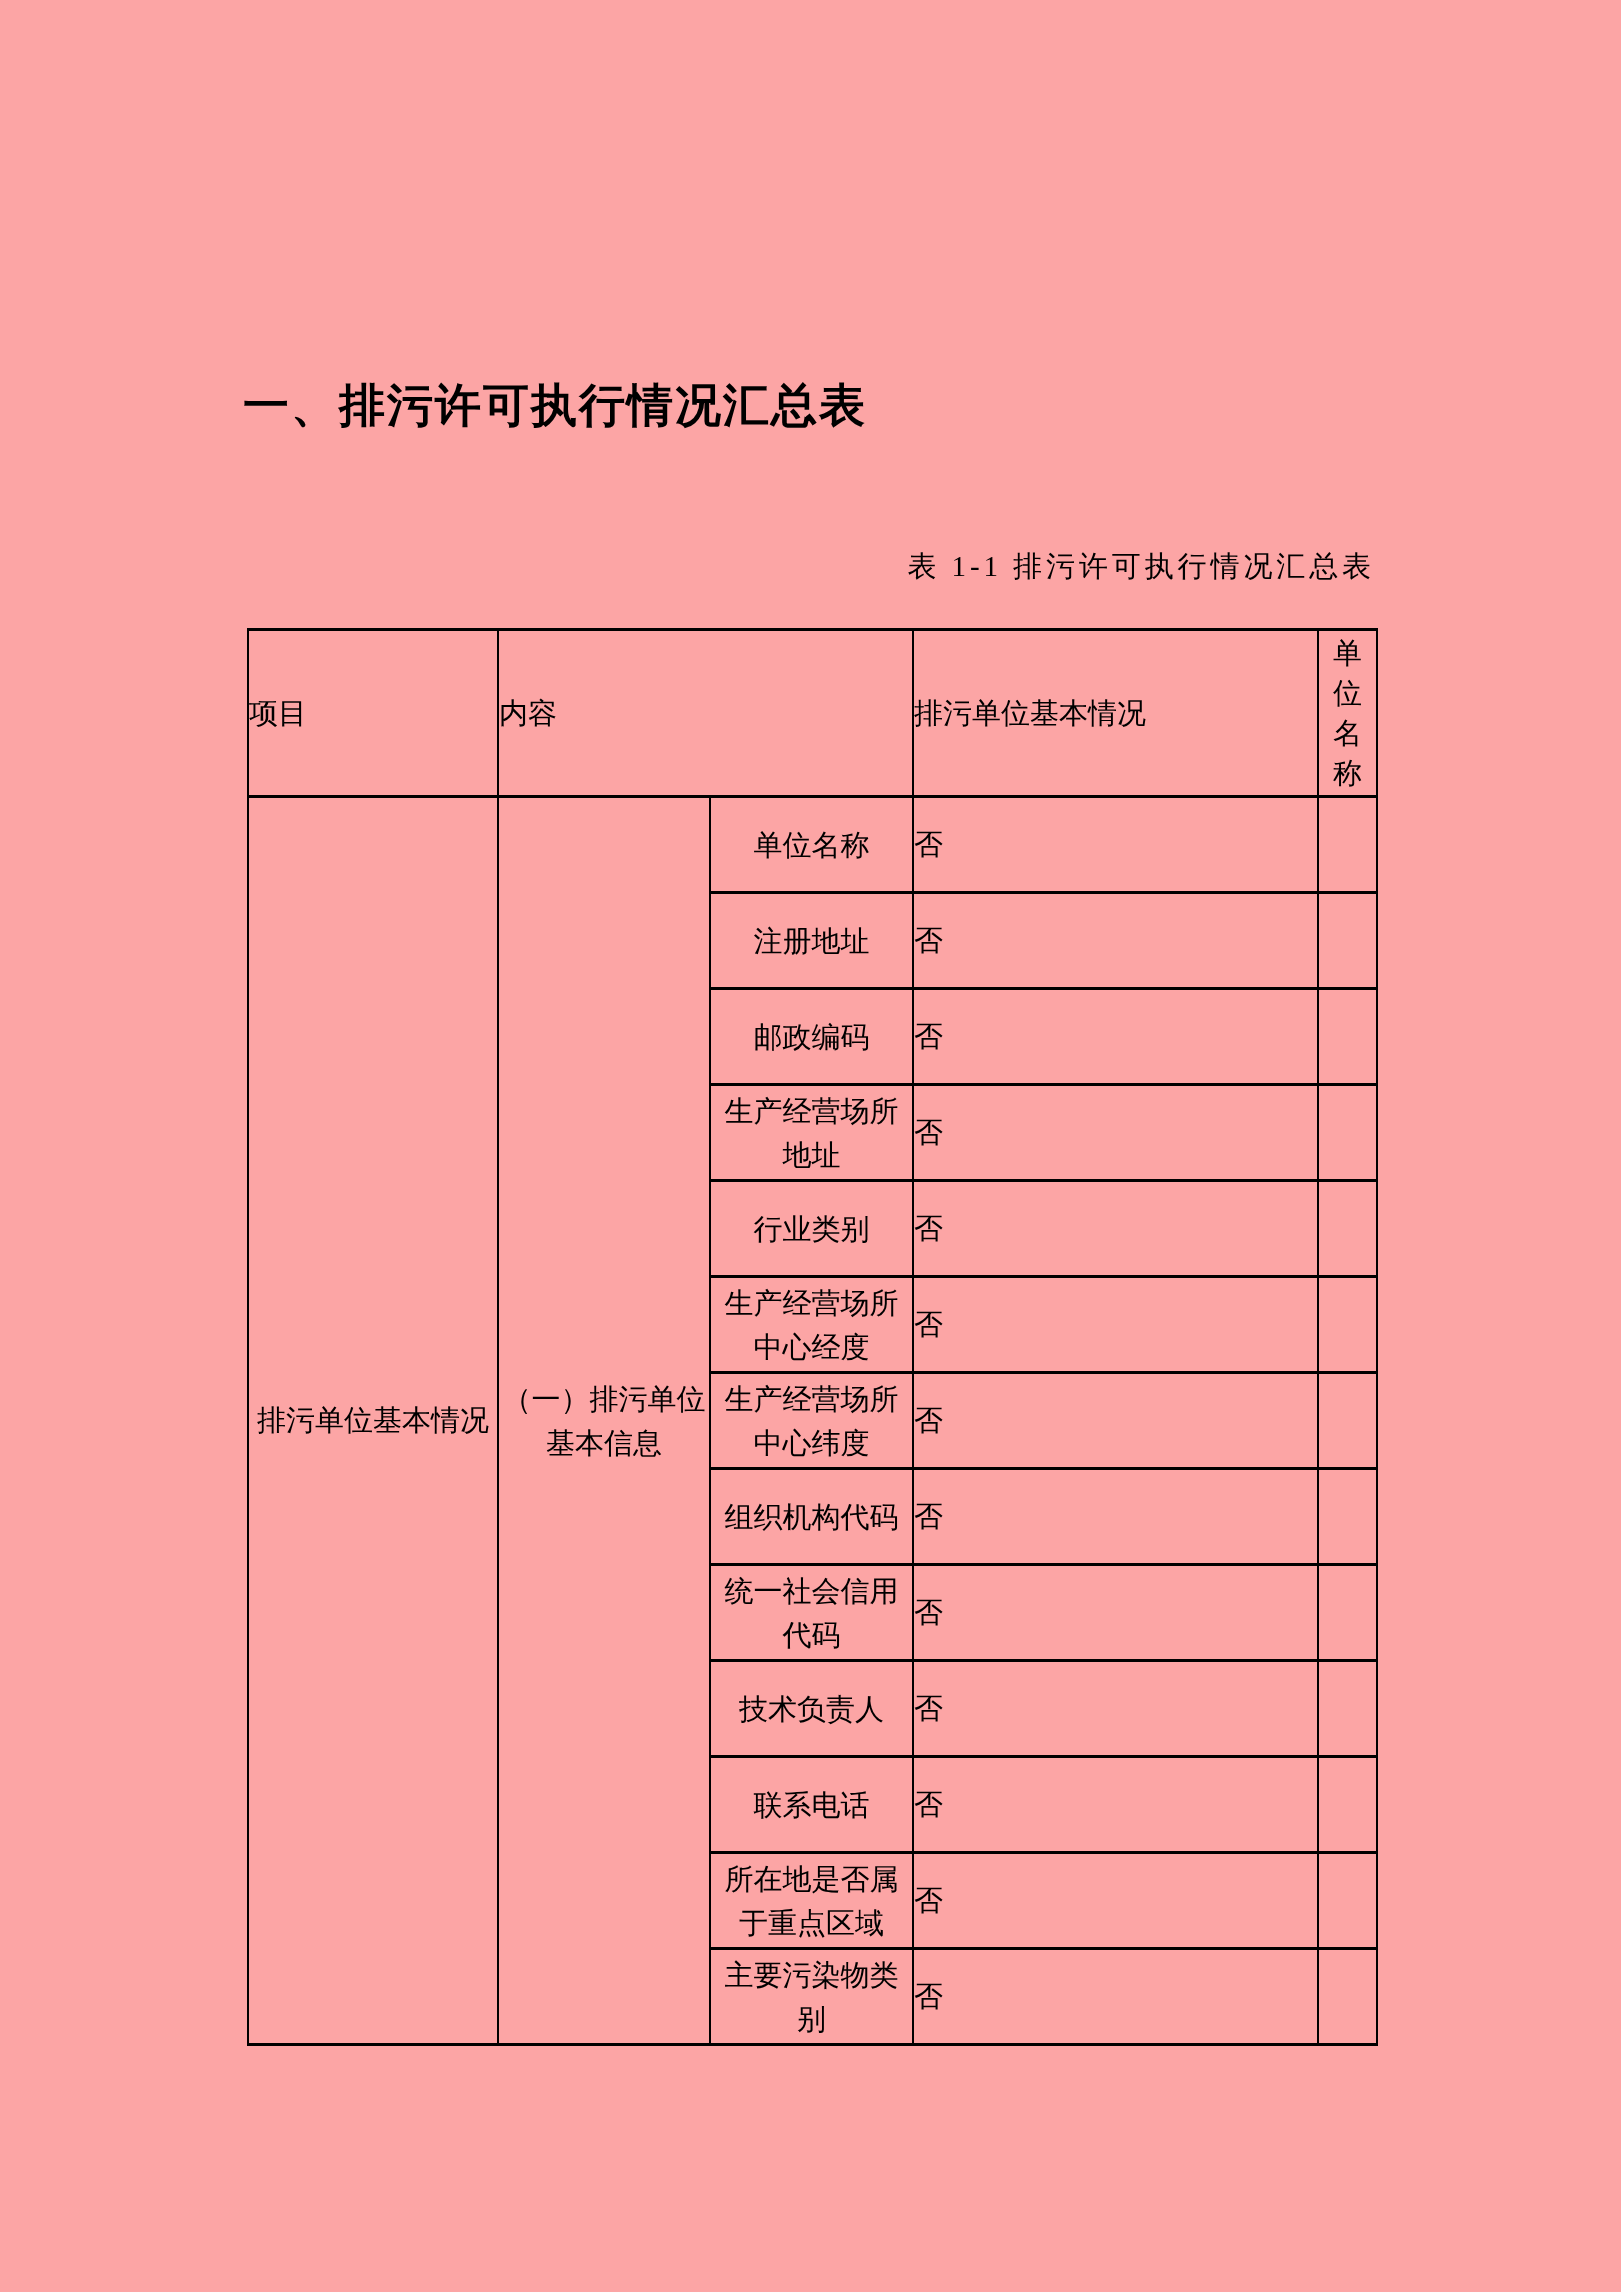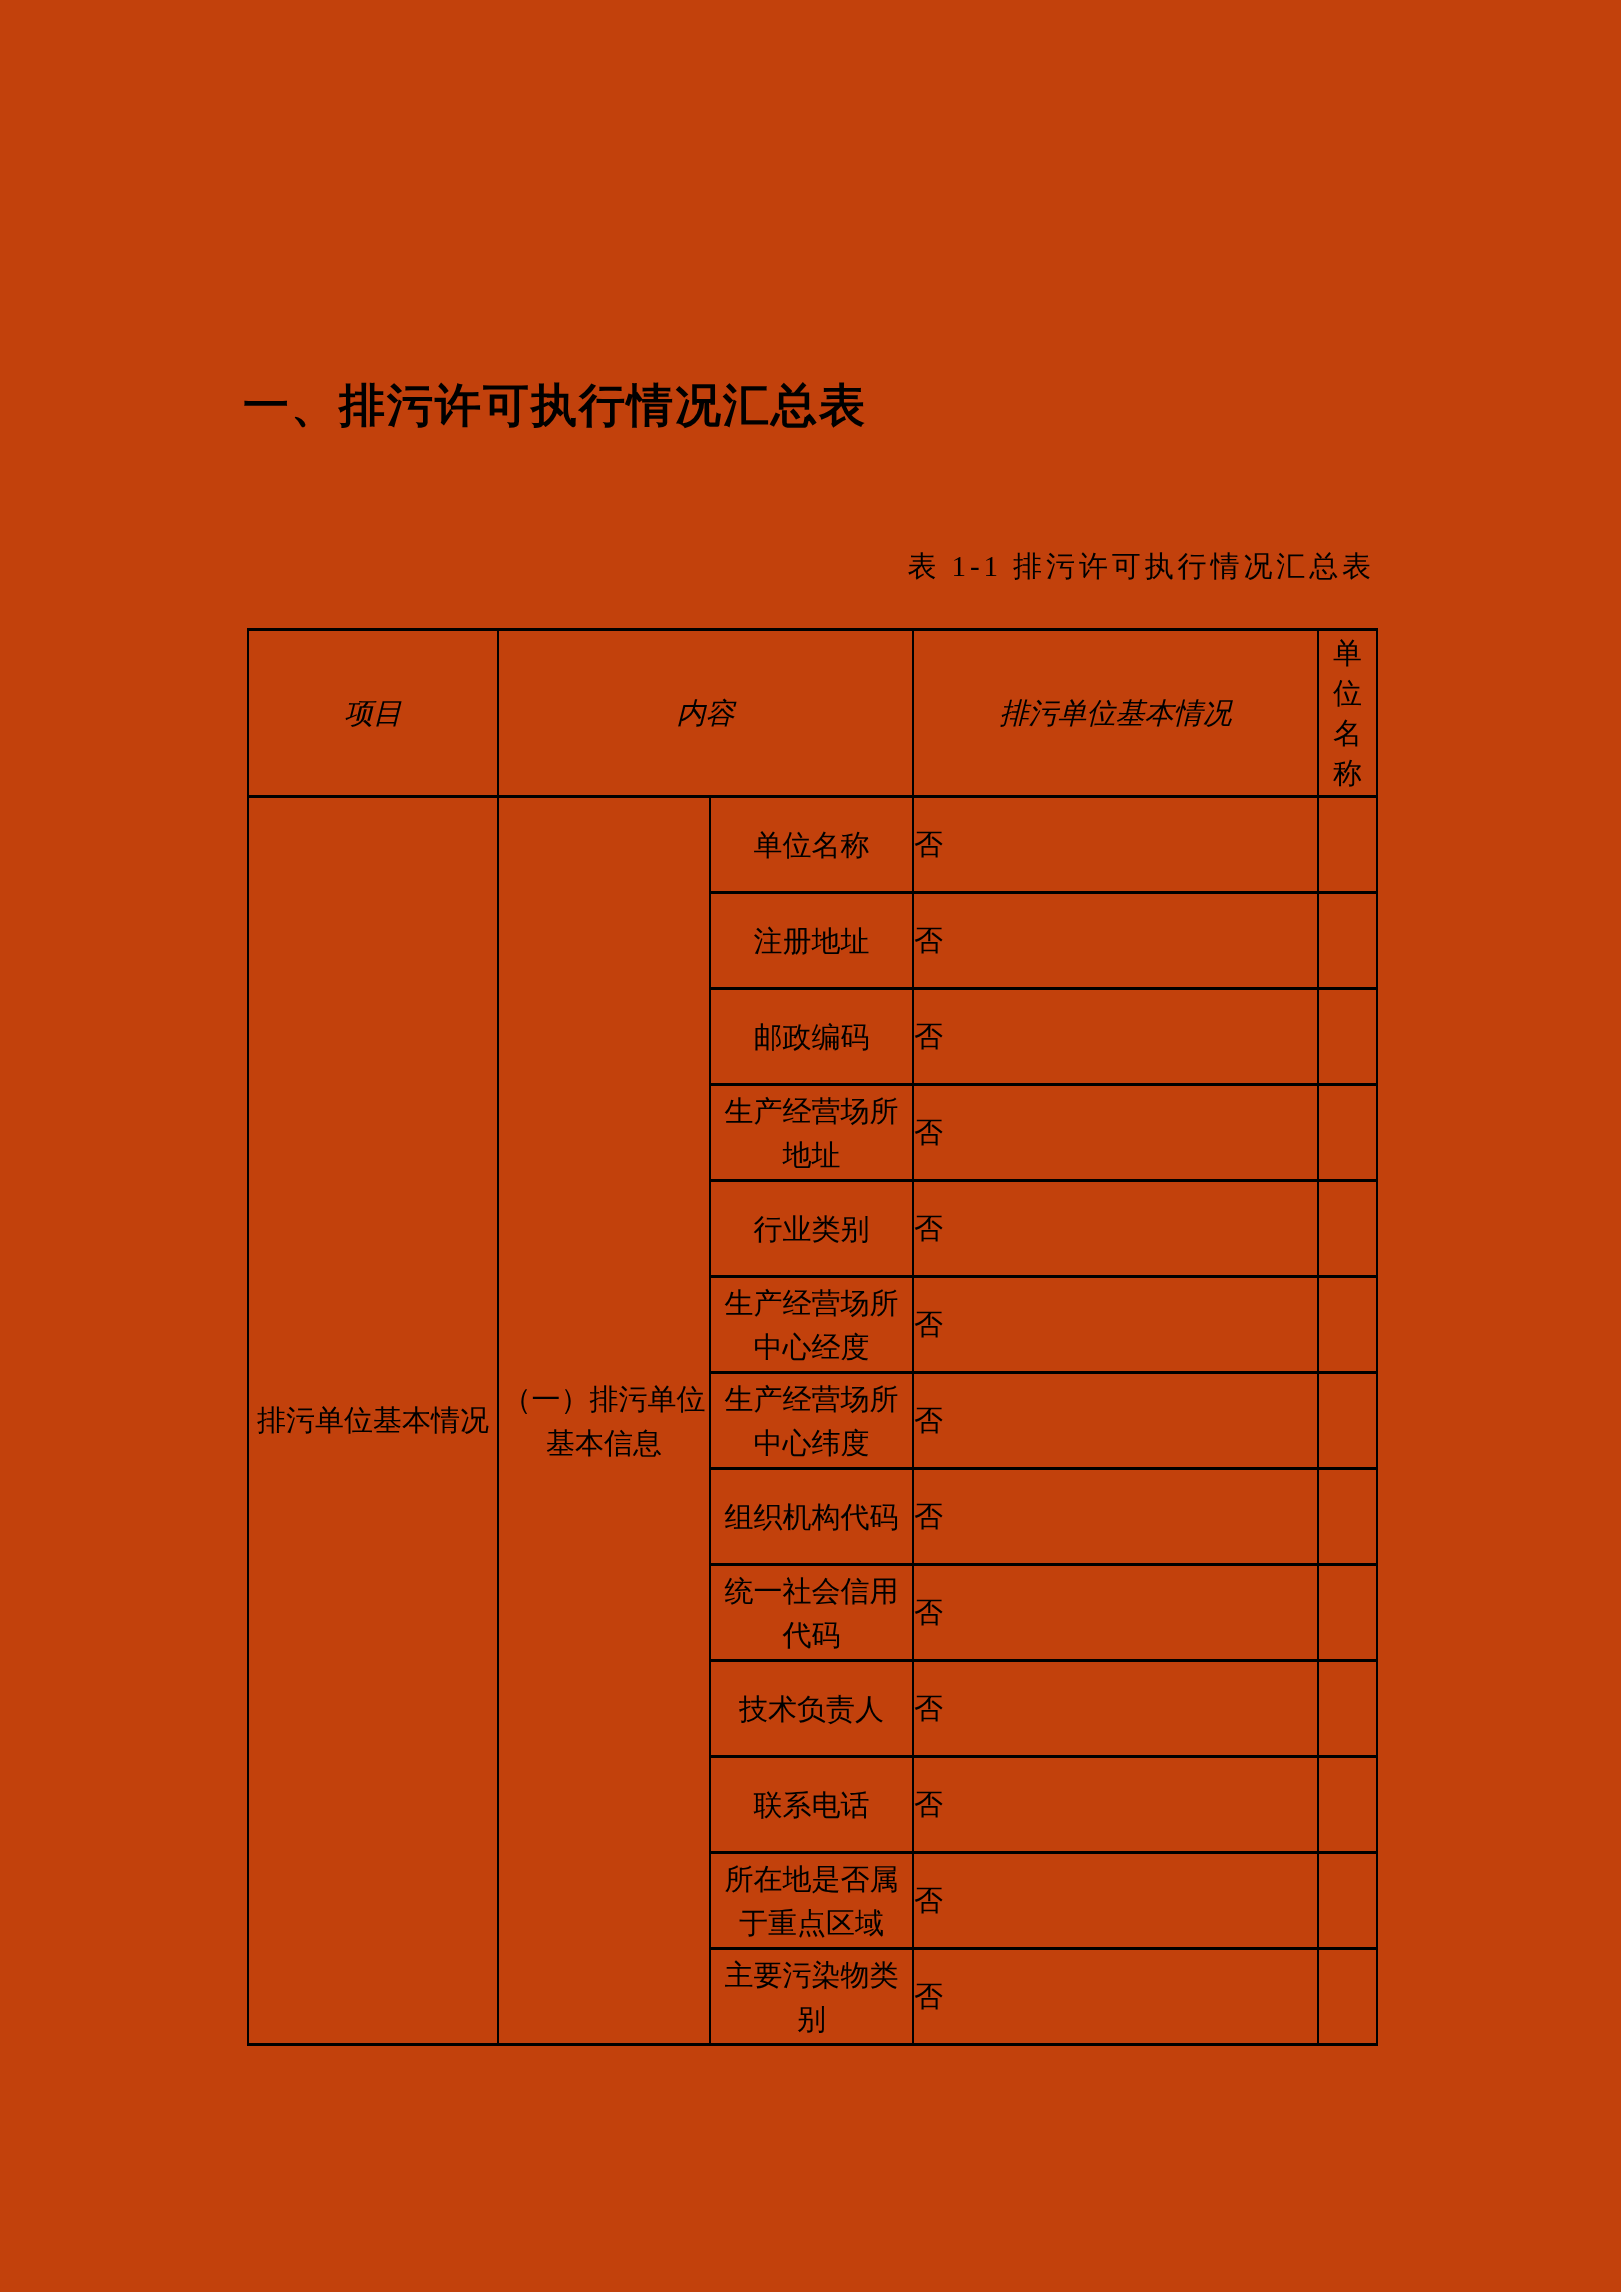--- a/index.html
+++ b/index.html
@@ -1,20 +1,20 @@
 <!DOCTYPE html>
 <html><head>
 <meta charset="utf-8">
 <style>
   html,body{margin:0;padding:0;background:#e8e8e8;}
   .page{
     position:relative;
     width:1621px;height:2293px;
     margin:0 auto;
-    background:#c2410c;
+    background:#fca5a5;
     color:#000000;
     font-family:"Liberation Serif","DejaVu Serif",serif;
     overflow:hidden;
   }
   .title{
     position:absolute;
     left:243px;top:376px;
     margin:0;
     font-family:"Liberation Sans","DejaVu Sans",sans-serif;
     font-weight:bold;
@@ -47,21 +47,21 @@
     border:2.9px solid #000;
     border-top-width:3.9px;
     border-bottom-width:3.9px;
     padding:0;
     font-weight:normal;
     vertical-align:middle;
     overflow:hidden;
   }
   tr.header-row{height:167px;}
   tr.body-row{height:96px;}
-  th.h-cell{text-align:center;line-height:41px;font-style:italic;}
+  th.h-cell{text-align:left;line-height:41px;}
   th.h-reason{
     text-align:center;
     line-height:40px;
     padding:0 11.8px;
   }
   td.group-cell{
     text-align:center;
     white-space:nowrap;
     padding:0 3.9px;
   }

